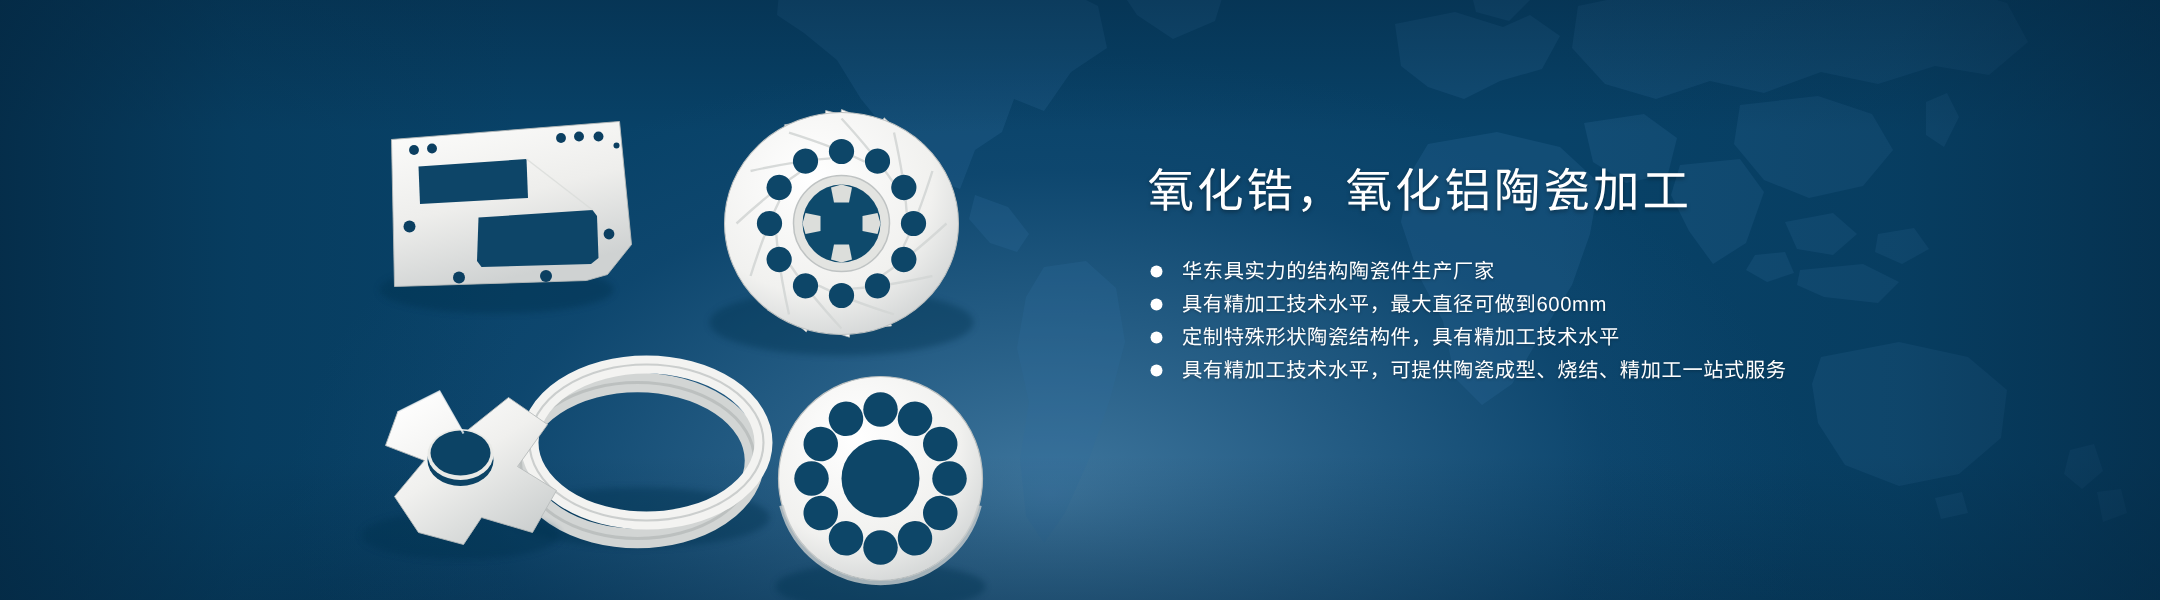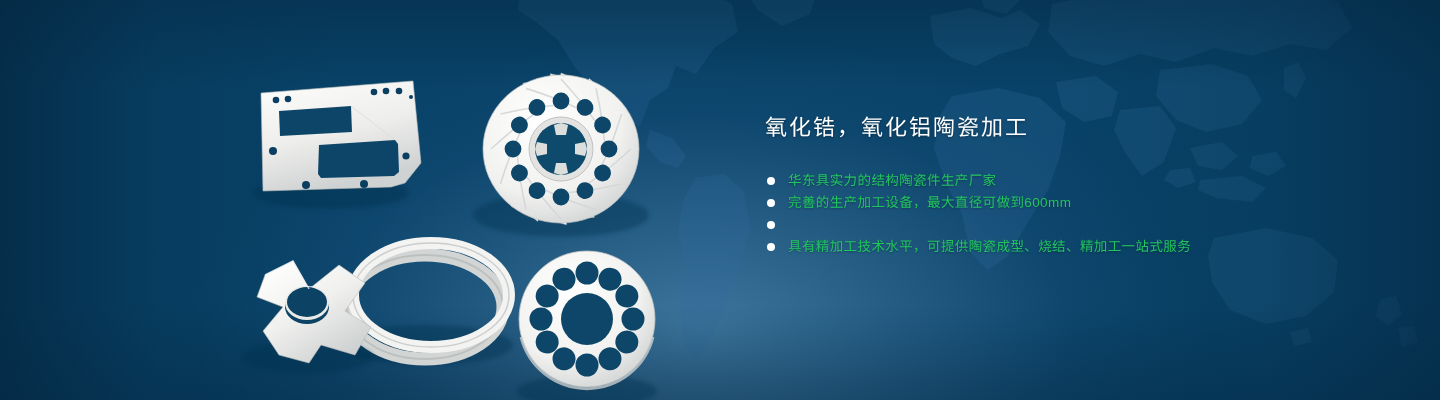--- a/index.html
+++ b/index.html
@@ -79,21 +79,21 @@
 
   
   .copy {
     position: absolute;
     left: 765px;
     top: 108px;
     width: 640px;
   }
   .headline {
     margin: 0;
-    font-size: 22px;
+    font-size: 31px;
     line-height: 40px;
     font-weight: 400;
     letter-spacing: 2px;
     color: #ffffff;
     text-shadow: 0 1px 3px rgba(0,0,0,0.35);
     white-space: nowrap;
   }
   .bullet-list {
     list-style: none;
     margin: 22px 0 0 0;
@@ -110,21 +110,21 @@
     width: 8px;
     height: 8px;
     border-radius: 50%;
     background: #ffffff;
     margin-right: 13px;
     margin-left: 2px;
   }
   .bullet-text {
     font-size: 13.5px;
     line-height: 22px;
-    color: #22c55e;
+    color: #ffffff;
     letter-spacing: 0.4px;
     white-space: nowrap;
     text-shadow: 0 1px 2px rgba(0,0,0,0.30);
   }
 </style>
 </head>
 <body>
 
 <div class="banner">
 
@@ -346,24 +346,25 @@
   <div class="copy">
     <h1 class="headline">氧化锆，氧化铝陶瓷加工</h1>
 
     <ul class="bullet-list">
       <li class="bullet-item">
         <span class="bullet-dot"></span>
         <span class="bullet-text">华东具实力的结构陶瓷件生产厂家</span>
       </li>
       <li class="bullet-item">
         <span class="bullet-dot"></span>
-        <span class="bullet-text">完善的生产加工设备，最大直径可做到600mm</span>
+        <span class="bullet-text">具有精加工技术水平，最大直径可做到600mm</span>
       </li>
       <li class="bullet-item">
         <span class="bullet-dot"></span>
+        <span class="bullet-text">定制特殊形状陶瓷结构件，具有精加工技术水平</span>
       </li>
       <li class="bullet-item">
         <span class="bullet-dot"></span>
         <span class="bullet-text">具有精加工技术水平，可提供陶瓷成型、烧结、精加工一站式服务</span>
       </li>
     </ul>
   </div>
 
 </div>
 

